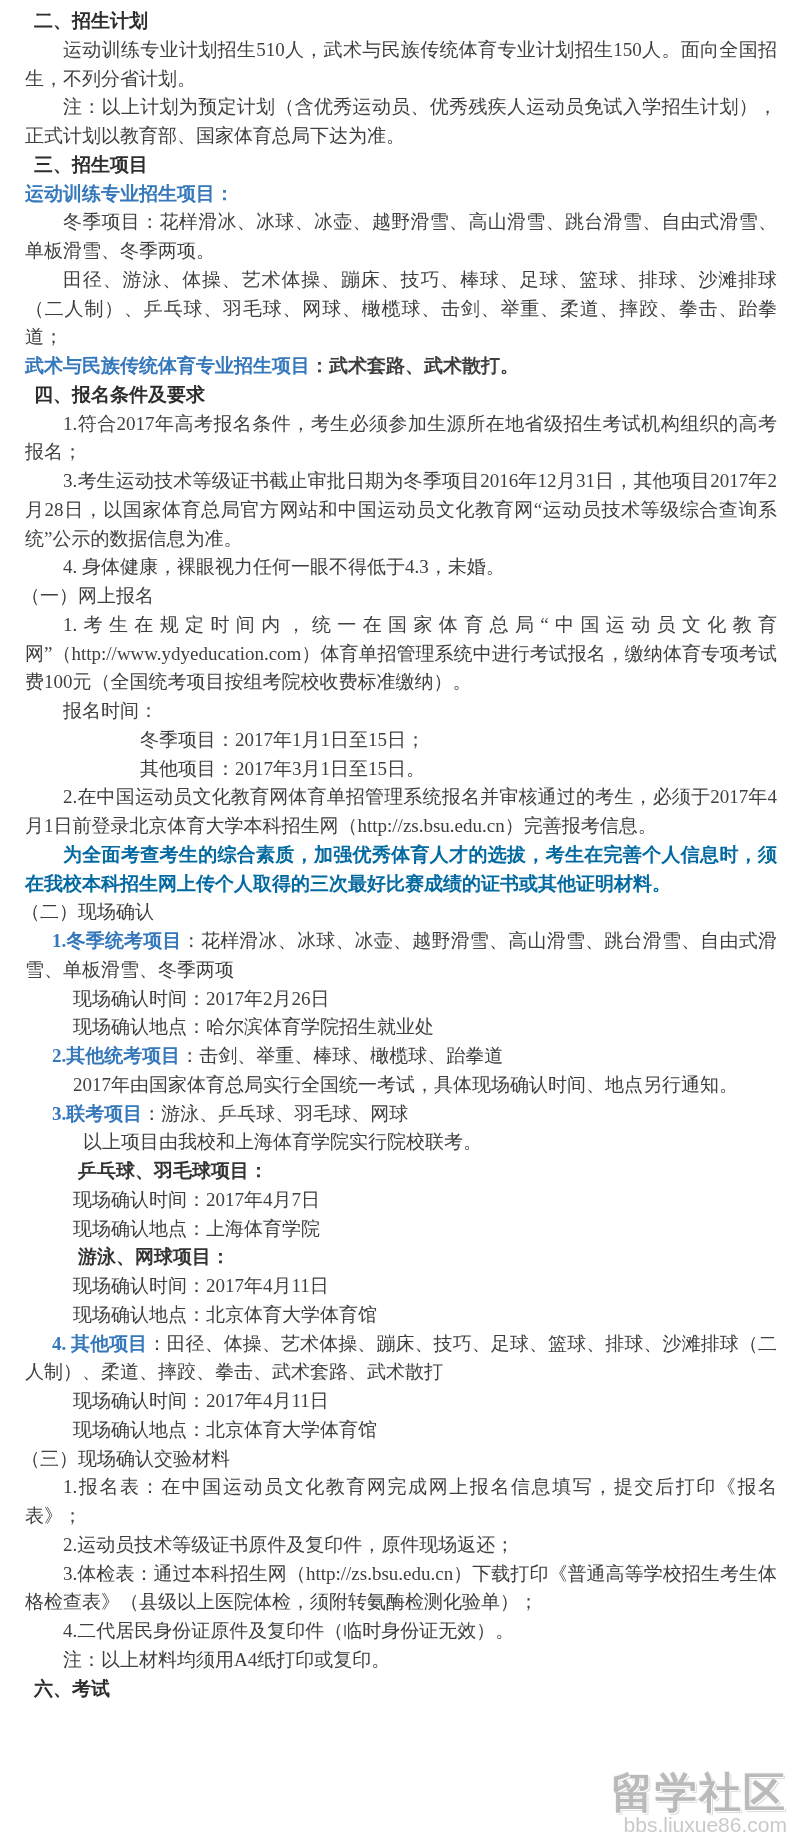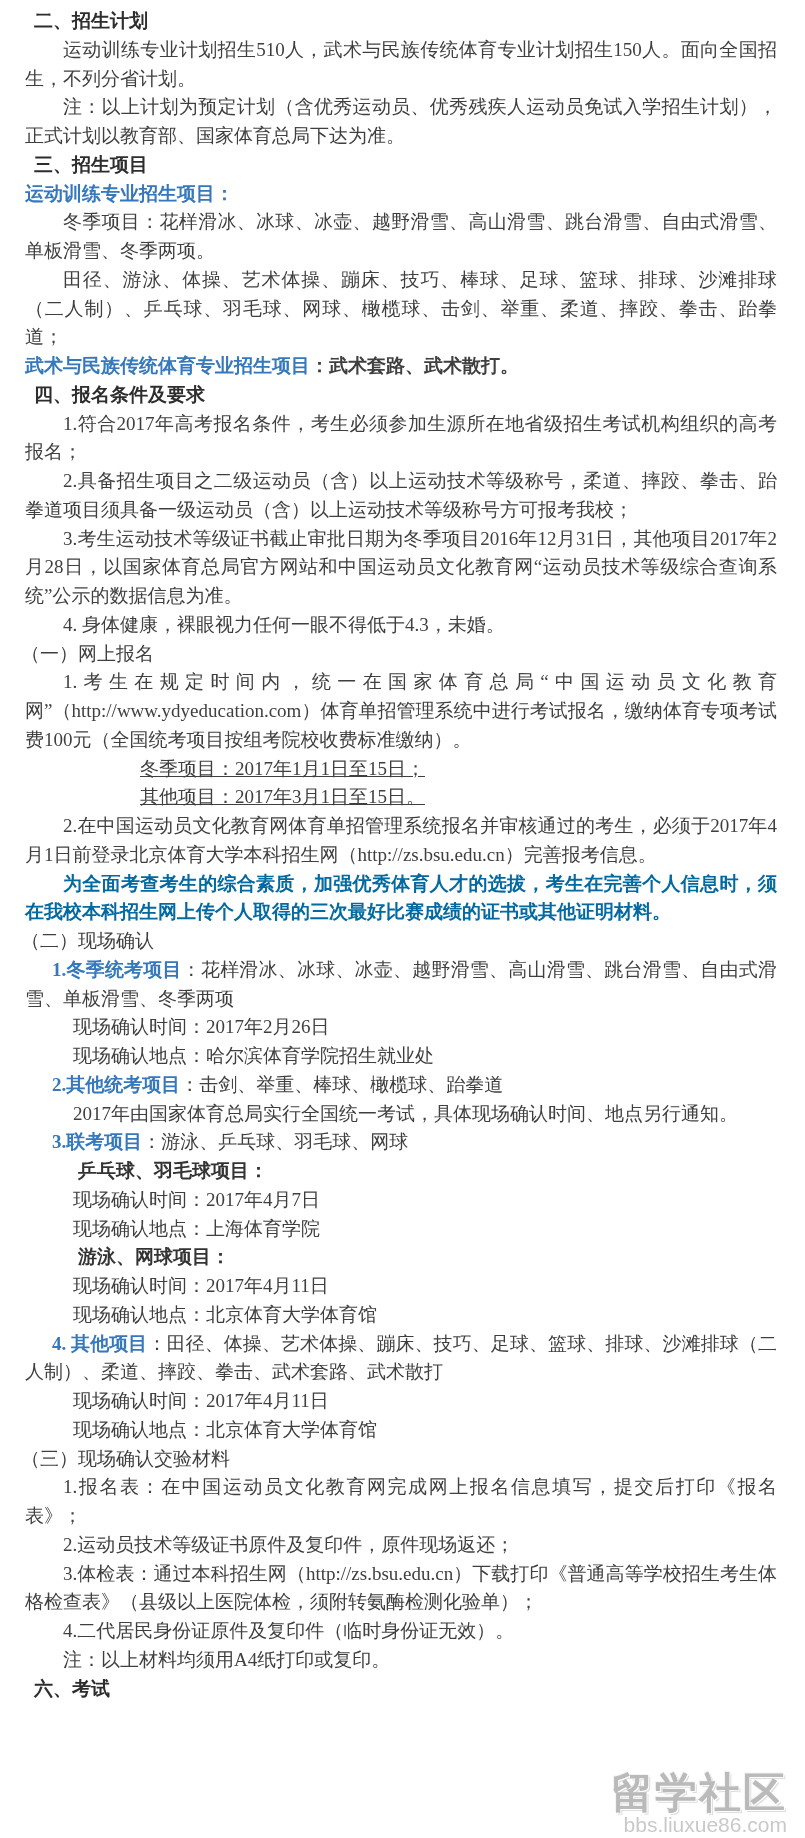--- a/index.html
+++ b/index.html
@@ -20,21 +20,21 @@
     box-sizing:border-box;
   }
   #doc-body p{margin:0;padding:0;}
   
   .l-h        {font-weight:bold;color:#2d2d2d;margin-left:9px !important;}
   .l-p        {text-indent:38px;text-align:justify;}
   .l-pbold    {text-indent:38px;text-align:justify;font-weight:bold;color:#0369a1;}
   .l-blueHead {font-weight:bold;}
   .l-paren    {margin-left:-4px !important;}
   .l-num      {text-indent:27px;text-align:justify;}
-  .l-date     {margin-left:115px !important;text-decoration:underline;}
+  .l-date     {margin-left:115px !important;}
   .l-mid      {text-indent:48px;}
   .l-mid2     {margin-left:58px !important;}
   .l-subBold  {margin-left:53px !important;font-weight:bold;color:#333;}
   .l-time     {margin-left:48px !important;}
   
   .seg-blue{color:#3578bc;font-weight:bold;}
   
   #watermark{
     position:absolute;
     right:18px;bottom:2px;
@@ -68,36 +68,37 @@
       <p class="l-h"><span>二、招生计划</span></p>
       <p class="l-p"><span>运动训练专业计划招生510人，武术与民族传统体育专业计划招生150人。面向全国招生，不列分省计划。</span></p>
       <p class="l-p"><span>注：以上计划为预定计划（含优秀运动员、优秀残疾人运动员免试入学招生计划），正式计划以教育部、国家体育总局下达为准。</span></p>
       <p class="l-h"><span>三、招生项目</span></p>
       <p class="l-blueHead"><span class="seg-blue">运动训练专业招生项目：</span></p>
       <p class="l-p"><span>冬季项目：花样滑冰、冰球、冰壶、越野滑雪、高山滑雪、跳台滑雪、自由式滑雪、单板滑雪、冬季两项。</span></p>
       <p class="l-p"><span>田径、游泳、体操、艺术体操、蹦床、技巧、棒球、足球、篮球、排球、沙滩排球（二人制）、乒乓球、羽毛球、网球、橄榄球、击剑、举重、柔道、摔跤、拳击、跆拳道；</span></p>
       <p class="l-blueHead"><span class="seg-blue">武术与民族传统体育专业招生项目</span><span>：武术套路、武术散打。</span></p>
       <p class="l-h"><span>四、报名条件及要求</span></p>
       <p class="l-p"><span>1.符合2017年高考报名条件，考生必须参加生源所在地省级招生考试机构组织的高考报名；</span></p>
-      <p class="l-p"><span>2.具备招生项目之二级运动员（含）以上运动技术等级称号，柔道、摔跤、拳击、跆拳道项目须具备一级运动员（含）以上运动技术等级称号方可报考我校；</span></p>
       <p class="l-p"><span>3.考生运动技术等级证书截止审批日期为冬季项目2016年12月31日，其他项目2017年2月28日，以国家体育总局官方网站和中国运动员文化教育网“运动员技术等级综合查询系统”公示的数据信息为准。</span></p>
       <p class="l-p"><span>4. 身体健康，裸眼视力任何一眼不得低于4.3，未婚。</span></p>
       <p class="l-paren"><span>（一）网上报名</span></p>
       <p class="l-p"><span>1.考生在规定时间内，统一在国家体育总局“中国运动员文化教育网”（http://www.ydyeducation.com）体育单招管理系统中进行考试报名，缴纳体育专项考试费100元（全国统考项目按组考院校收费标准缴纳）。</span></p>
+      <p class="l-p"><span>报名时间：</span></p>
       <p class="l-date"><span>冬季项目：2017年1月1日至15日；</span></p>
       <p class="l-date"><span>其他项目：2017年3月1日至15日。</span></p>
       <p class="l-p"><span>2.在中国运动员文化教育网体育单招管理系统报名并审核通过的考生，必须于2017年4月1日前登录北京体育大学本科招生网（http://zs.bsu.edu.cn）完善报考信息。</span></p>
       <p class="l-pbold"><span>为全面考查考生的综合素质，加强优秀体育人才的选拔，考生在完善个人信息时，须在我校本科招生网上传个人取得的三次最好比赛成绩的证书或其他证明材料。</span></p>
       <p class="l-paren"><span>（二）现场确认</span></p>
       <p class="l-num"><span class="seg-blue">1.冬季统考项目</span><span>：花样滑冰、冰球、冰壶、越野滑雪、高山滑雪、跳台滑雪、自由式滑雪、单板滑雪、冬季两项</span></p>
       <p class="l-time"><span>现场确认时间：2017年2月26日</span></p>
       <p class="l-time"><span>现场确认地点：哈尔滨体育学院招生就业处</span></p>
       <p class="l-num"><span class="seg-blue">2.其他统考项目</span><span>：击剑、举重、棒球、橄榄球、跆拳道</span></p>
       <p class="l-mid"><span>2017年由国家体育总局实行全国统一考试，具体现场确认时间、地点另行通知。</span></p>
       <p class="l-num"><span class="seg-blue">3.联考项目</span><span>：游泳、乒乓球、羽毛球、网球</span></p>
+      <p class="l-mid2"><span>以上项目由我校和上海体育学院实行院校联考。</span></p>
       <p class="l-subBold"><span>乒乓球、羽毛球项目：</span></p>
       <p class="l-time"><span>现场确认时间：2017年4月7日</span></p>
       <p class="l-time"><span>现场确认地点：上海体育学院</span></p>
       <p class="l-subBold"><span>游泳、网球项目：</span></p>
       <p class="l-time"><span>现场确认时间：2017年4月11日</span></p>
       <p class="l-time"><span>现场确认地点：北京体育大学体育馆</span></p>
       <p class="l-num"><span class="seg-blue">4. 其他项目</span><span>：田径、体操、艺术体操、蹦床、技巧、足球、篮球、排球、沙滩排球（二人制）、柔道、摔跤、拳击、武术套路、武术散打</span></p>
       <p class="l-time"><span>现场确认时间：2017年4月11日</span></p>
       <p class="l-time"><span>现场确认地点：北京体育大学体育馆</span></p>
       <p class="l-paren"><span>（三）现场确认交验材料</span></p>

